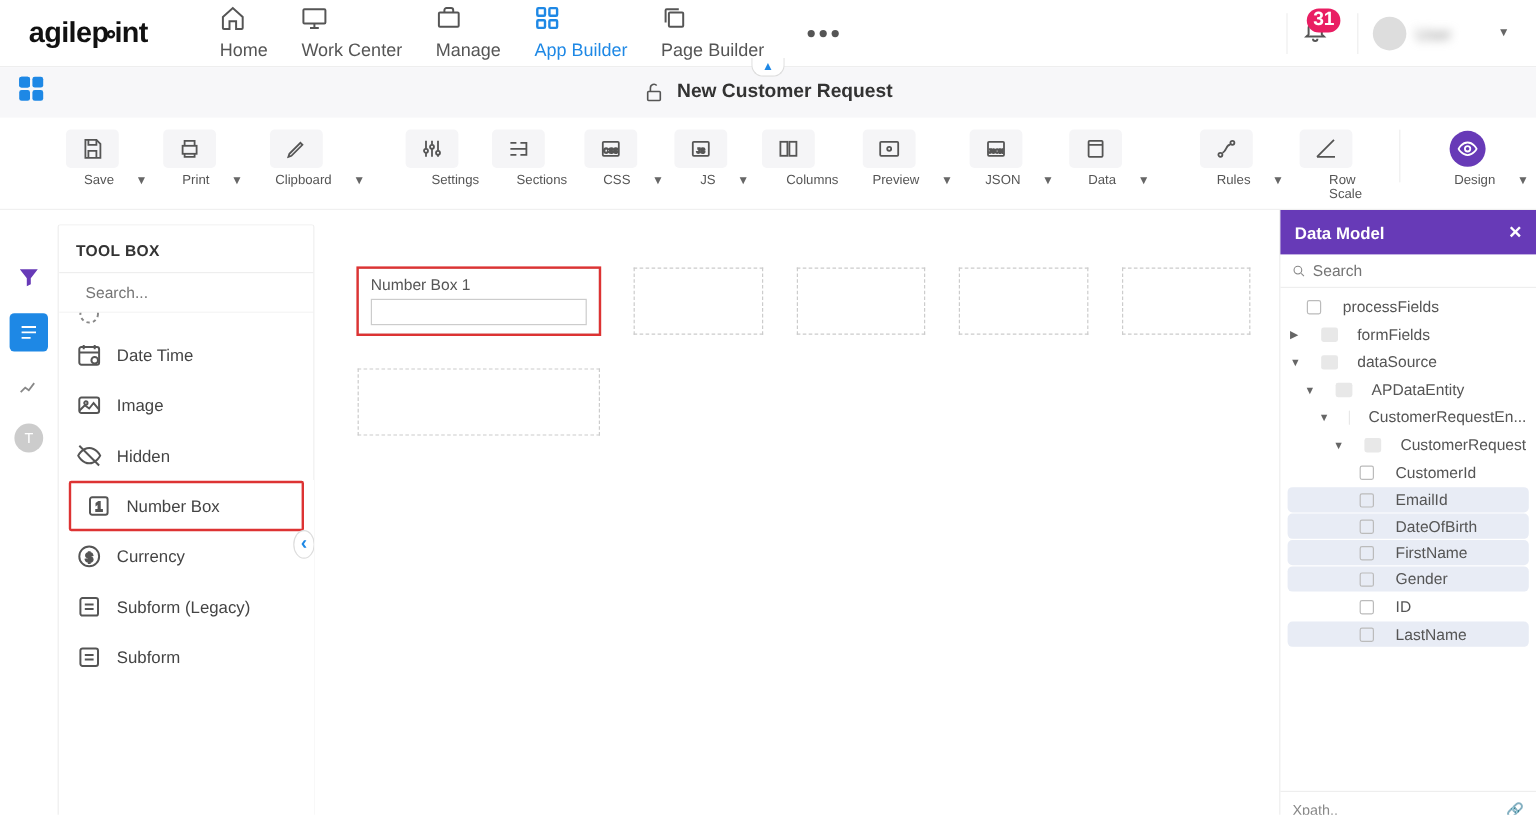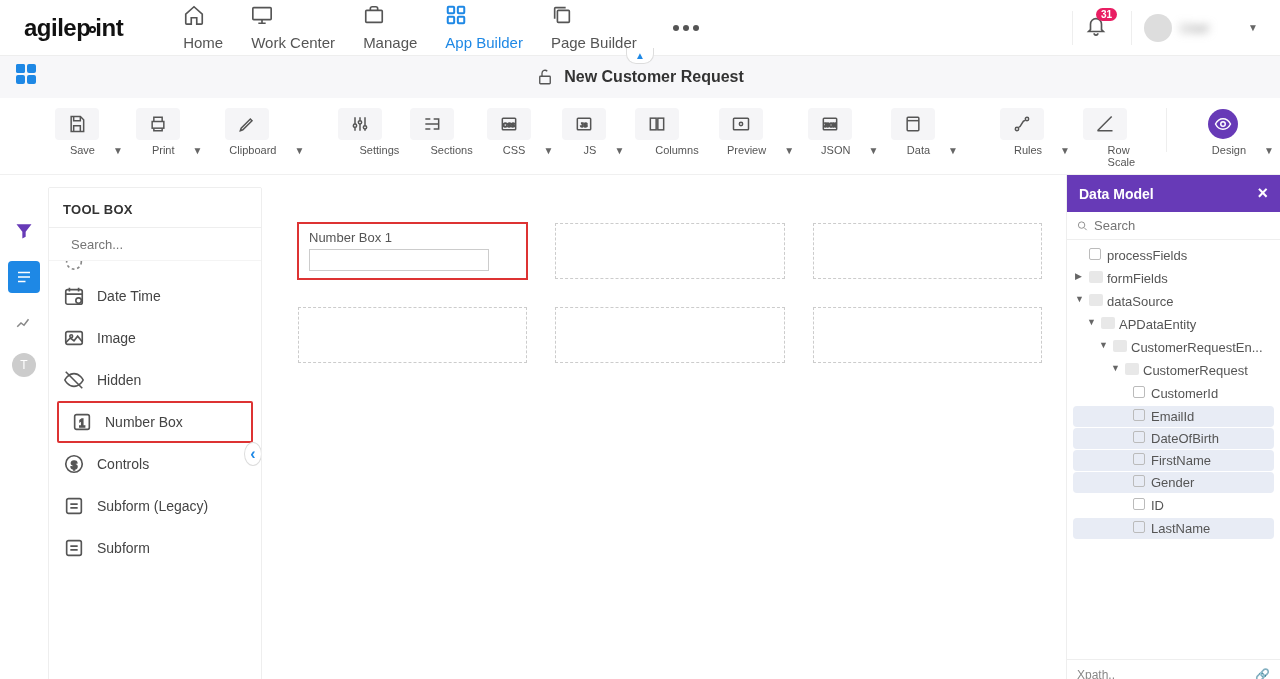--- a/index.html
+++ b/index.html
@@ -9,21 +9,21 @@
   .header { display: flex; align-items: center; height: 56px; padding: 0 12px; border-bottom: 1px solid #eee; }
   .logo { font-size: 24px; font-weight: 700; color: #111; letter-spacing: -0.5px; margin-right: 60px; margin-left: 12px; }
   .nav { display: flex; gap: 28px; align-items: center; flex: 1; }
   .nav-item { display: flex; align-items: flex-start; gap: 8px; color: #555; font-size: 15px; cursor: pointer; flex-direction: column; }
   .nav-item.active { color: #1E88E5; }
   .nav-item svg { width: 22px; height: 22px; }
   .more-icon { display: flex; gap: 4px; cursor: pointer; margin-left: 8px; margin-right: 20px; }
   .more-icon span { width: 6px; height: 6px; background: #555; border-radius: 50%; }
   .header-divider { width: 1px; height: 34px; background: #eee; margin: 0 12px; }
   .bell { position: relative; cursor: pointer; margin-right: 12px;}
-  .badge { position: absolute; top: -7px; right: -10px; background: #E91E63; color: #fff; font-size: 10px; font-weight: 600; border-radius: 10px; padding: 1px 5px; }
+  .badge { position: absolute; top: -7px; right: -10px; background: #E91E63; color: #fff; font-size: 16px; font-weight: 600; border-radius: 10px; padding: 1px 5px; }
   .user { display: flex; align-items: center; gap: 8px; cursor: pointer; margin-right: 10px;}
   .avatar { width: 28px; height: 28px; background: #ddd; border-radius: 50%; }
   .user-name { filter: blur(4px); color:#888; font-size: 14px; width: 60px; }
   
   
   .subheader { background: #f7f7f9; display: flex; align-items: center; justify-content: center; height: 42px; position: relative; }
   .subheader .collapse { position: absolute; top: -8px; left: 50%; transform: translateX(-50%); width: 28px; height: 16px; background: #fff; border: 1px solid #ddd; border-radius: 0 0 10px 10px; border-top: none; display:flex; align-items:center; justify-content:center; cursor:pointer; }
   .doc-title { display: flex; align-items: center; gap: 10px; font-size: 16px; font-weight: 600; color: #333; }
   .apps-icon { position: absolute; left: 16px; top: 8px; }
   .apps-icon div { width: 9px; height: 9px; background: #1E88E5; border-radius: 2px; }
@@ -53,37 +53,37 @@
   .toolbox-title { font-size: 13px; font-weight: 700; color: #333; padding: 14px 14px 10px; letter-spacing: 0.3px; border-bottom: 1px solid #eee;}
   .toolbox-search { padding: 8px 14px; display: flex; align-items: center; gap: 8px; color: #aaa; border-bottom: 1px solid #f4f4f4;}
   .toolbox-search input { border: none; outline: none; font-size: 13px; flex:1; color: #888;}
   .toolbox-section { font-size: 13px; font-weight: 600; padding: 10px 14px; color: #333;}
   .tool-item { display: flex; align-items: center; gap: 12px; padding: 10px 14px; cursor: pointer; font-size: 14px; color: #444; }
   .tool-item svg { width: 22px; height: 22px; color: #555; }
   .tool-item.highlighted { outline: 2px solid #d33; outline-offset: -2px; margin: 0 8px; border-radius: 2px;}
   .tool-item-partial { height: 10px; overflow: hidden; margin-bottom: 4px; display:flex; align-items:flex-end; padding-left: 14px;}
   
   .canvas { flex: 1; padding: 48px 24px 0 36px; position: relative; }
-  .form-grid { display: grid; grid-template-columns: repeat(3, 1fr); gap: 28px; margin-bottom: 20px;}
+  .form-grid { display: grid; grid-template-columns: repeat(5, 1fr); gap: 28px; margin-bottom: 20px;}
   .cell { border: 1px dashed #ccc; min-height: 56px; padding: 6px 10px; background: #fff;}
   .cell.empty { }
   .cell.numberbox { outline: 2px solid #d33; outline-offset: -1px; border: 1px solid #ccc;}
   .cell-label { font-size: 13px; color: #555; margin-bottom: 4px; }
   .cell input { width: 180px; border: 1px solid #ccc; height: 22px; padding: 2px 4px; }
   .form-actions { display: flex; gap: 12px; justify-content: flex-end; align-items: center; }
   .btn-cancel { color: #555; cursor: pointer; font-size: 14px;}
   .btn-submit { background: #1473E6; color: #fff; border: none; border-radius: 16px; padding: 7px 20px; font-size: 14px; cursor: pointer;}
   
   .data-model { width: 214px; border-left: 1px solid #eee; display: flex; flex-direction: column; margin-top: 0;}
   .dm-header { background: #673AB7; color: #fff; padding: 8px 12px; font-size: 14px; font-weight: 600; display: flex; justify-content: space-between; align-items: center; }
   .dm-header .close { cursor: pointer; font-size: 18px; }
   .dm-search { padding: 6px 10px; display: flex; align-items: center; gap: 6px; border-bottom: 1px solid #eee;}
   .dm-search input { border: none; outline: none; font-size: 13px; flex:1;}
   .tree { flex: 1; overflow-y: auto; padding: 4px 0; font-size: 13px; color: #555;}
-  .tree-item { display: flex; align-items: flex-start; gap: 4px; padding: 4px 8px; cursor: pointer; white-space: nowrap;}
+  .tree-item { display: flex; align-items: center; gap: 16px; padding: 4px 8px; cursor: pointer; white-space: nowrap;}
   .tree-arrow { width: 10px; display:inline-block; font-size: 9px; color: #666;}
   .field-icon { display:inline-block; width:12px; height: 12px; border: 1px solid #bbb; border-radius: 2px; margin-right: 2px;}
   .obj-icon { display:inline-block; width:14px; height: 12px; background: #e8e8e8; border-radius: 2px;}
   .tree-item.hl { background: #E8ECF5; margin: 1px 6px; border-radius: 4px; padding-top:3px; padding-bottom:3px;}
   .dm-footer { padding: 8px 10px; font-size: 12px; color: #888; border-top: 1px solid #eee; display:flex; justify-content: space-between; align-items:center;}
   .link-icon { color: #1E88E5; }
   .chev { font-size: 10px; color: #666;}
 </style>
 </head>
 <body>
@@ -397,21 +397,21 @@
           <rect x="4" y="4" width="16" height="16" rx="2"></rect>
           <text x="12" y="17" font-size="12" text-anchor="middle" fill="currentColor">1</text>
         </svg>
         <span>Number Box</span>
       </div>
     <div class="tool-item">
         <svg viewBox="0 0 24 24" fill="none" stroke="currentColor" stroke-width="1.8">
           <circle cx="12" cy="12" r="9"></circle>
           <text x="12" y="17" font-size="12" text-anchor="middle" fill="currentColor">$</text>
         </svg>
-        <span>Controls</span>
+        <span>Currency</span>
       </div>
     <div class="tool-item">
         <svg viewBox="0 0 24 24" fill="none" stroke="currentColor" stroke-width="1.8">
           <rect x="4" y="4" width="16" height="16" rx="2"></rect>
           <path d="M8 10h8M8 14h8"></path>
         </svg>
         <span>Subform (Legacy)</span>
       </div>
     <div class="tool-item">
         <svg viewBox="0 0 24 24" fill="none" stroke="currentColor" stroke-width="1.8">

